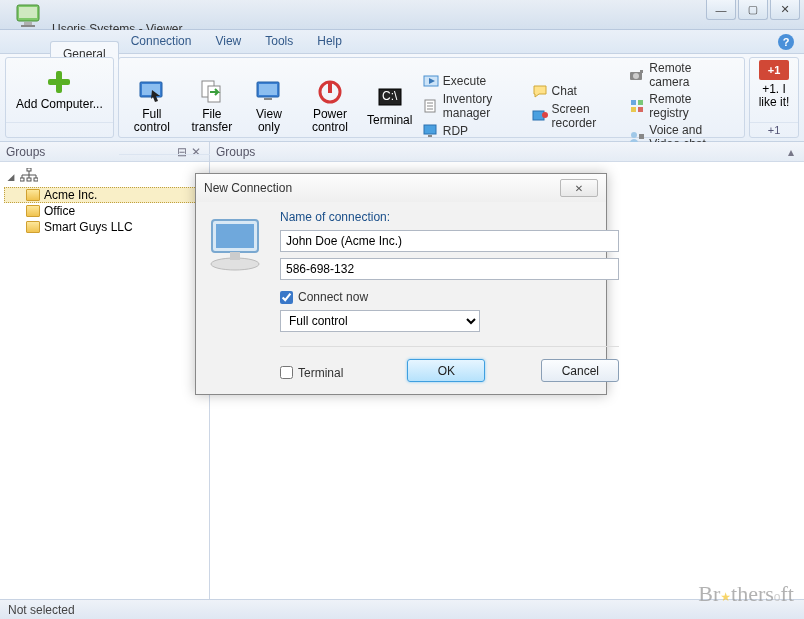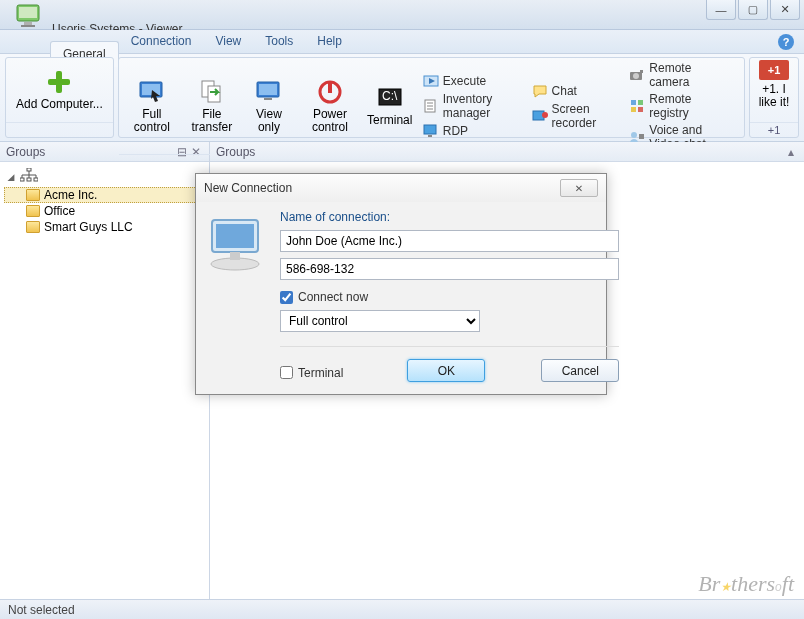--- a/index.html
+++ b/index.html
@@ -60,21 +60,21 @@
 .dialog-input { width: 100%; height: 22px; border: 1px solid #b0b8c4; background: #fff; padding: 0 5px; outline: none; }
 .dialog-check { display: flex; align-items: center; gap: 5px; margin-top: 4px; color:#333; }
 .dialog-check input { accent-color: #3a78c8; }
 .dialog-select { width: 200px; height: 22px; border: 1px solid #b0b8c4; background: #fff; padding: 0 4px; }
 .dialog-sep { border-top: 1px solid #ddd; margin: 8px 0 6px 0; }
 .dialog-footer { display: flex; align-items: center; gap: 8px; }
 .dialog-footer .spacer { flex: 1; }
 .btn { width: 78px; height: 23px; border: 1px solid #8a9fb6; border-radius: 3px; background: linear-gradient(#fbfdff,#e6edf5); cursor:pointer; color:#222;margin-left:48px; }
 .btn.primary { border: 1px solid #3f9fe0; background: linear-gradient(#e6f5ff,#b6e2fc); box-shadow: 0 0 3px #7fc8f5; }
 
-.watermark { position: absolute; right: 10px; bottom: 22px; color: #999; font-size: 22px; font-style: italic; font-family: Georgia, serif; opacity: 0.75; pointer-events:none; }
+.watermark { position: absolute; right: 10px; bottom: 12px; color: #999; font-size: 22px; font-family: Georgia, serif; opacity: 0.75; pointer-events:none; }
 .watermark .o { color: #f5c838; }
 </style>
 </head>
 <body>
 
 <div class="titlebar">
   <div class="app-icon">
     <svg viewBox="0 0 32 32">
         <rect x="3" y="5" width="22" height="16" rx="2" fill="#7fc86a" stroke="#4a9038"></rect>
         <rect x="5" y="7" width="18" height="11" fill="#cfe9c0"></rect>

